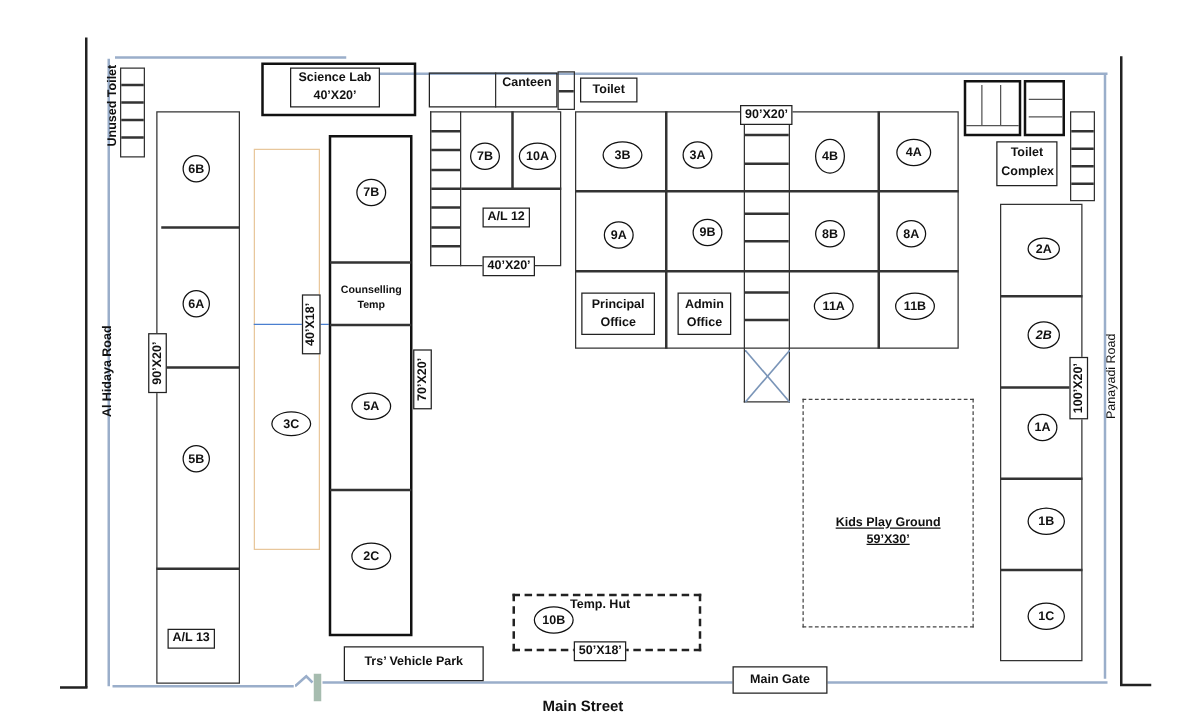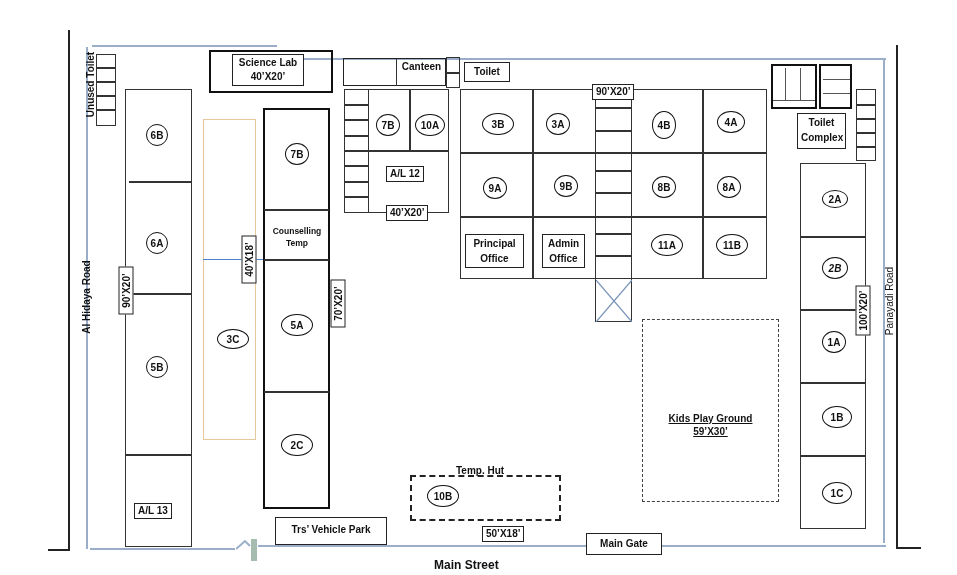--- a/index.html
+++ b/index.html
@@ -189,16 +189,16 @@
 <div class="abs box-label vtext" style="left:838px;top:303px;width:50px;height:15px;">100’X20’</div>
 
 <div class="abs dashdot" style="left:642px;top:319px;width:137px;height:183px;"></div>
 <div class="abs label" style="left:642px;top:412px;width:137px;text-decoration:underline;">
   <div>Kids Play Ground</div>
   <div>59’X30’</div>
 </div>
 
 <div class="abs dashed" style="left:410px;top:475px;width:151px;height:46px;"></div>
 <div class="abs oval" style="left:427px;top:485px;width:32px;height:22px;">10B</div>
-<div class="abs label" style="left:456px;top:464px;">Temp. Hut</div>
-<div class="abs box-label" style="left:482px;top:513px;margin-top:13px;">50’X18’</div>
+<div class="abs label" style="left:456px;top:477px;">Temp. Hut</div>
+<div class="abs box-label" style="left:459px;top:513px;">50’X18’</div>
 
 <div class="abs box-label" style="left:586px;top:533px;width:76px;height:22px;line-height:18px;">Main Gate</div>
 
 </body></html>

